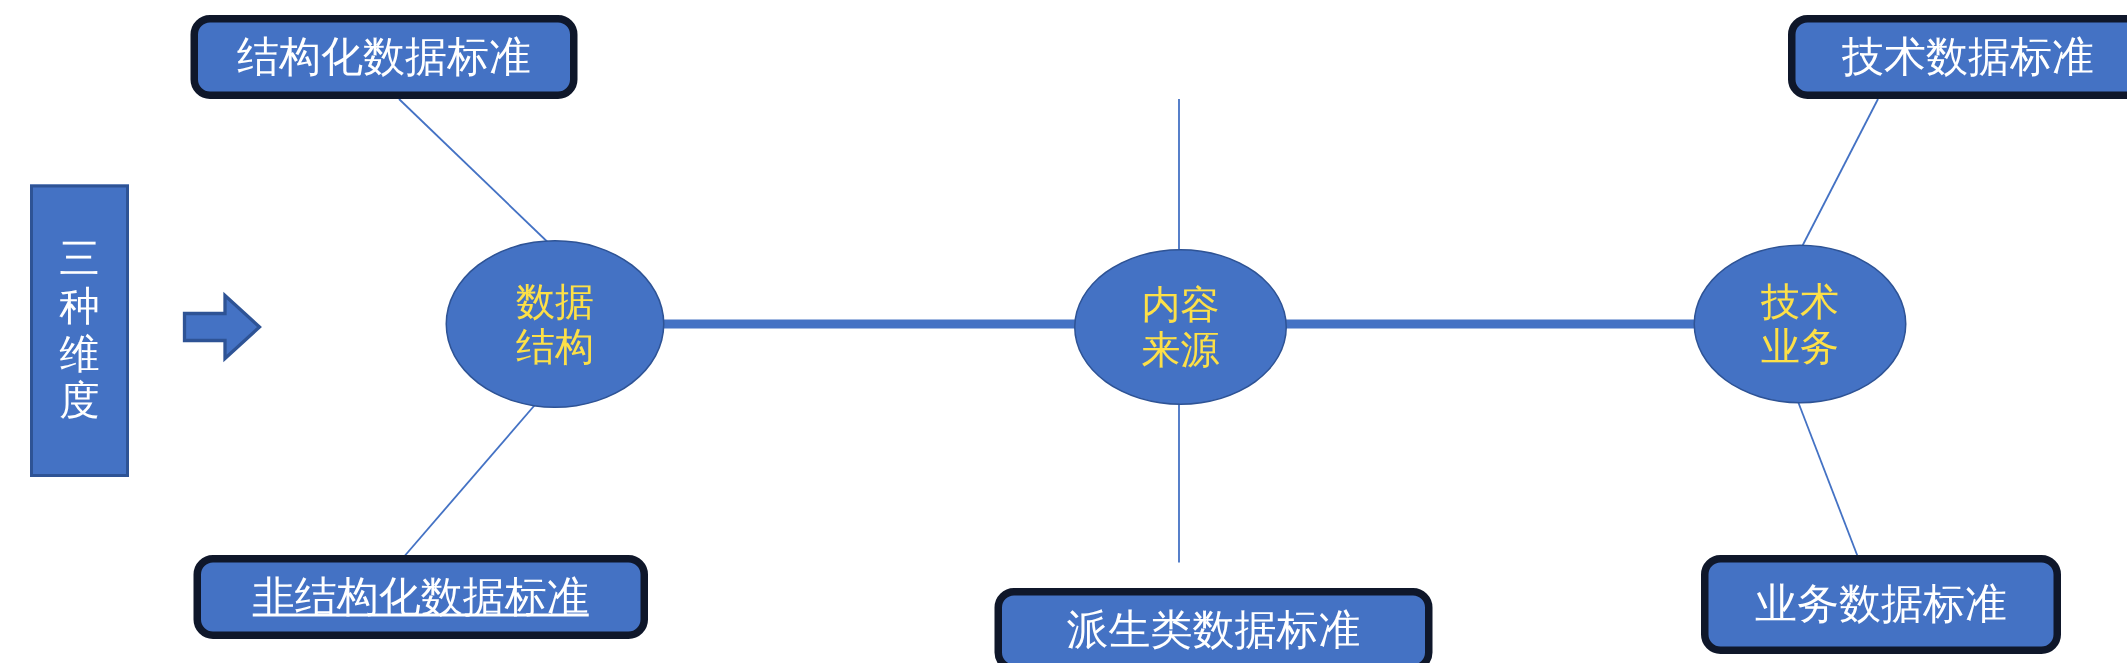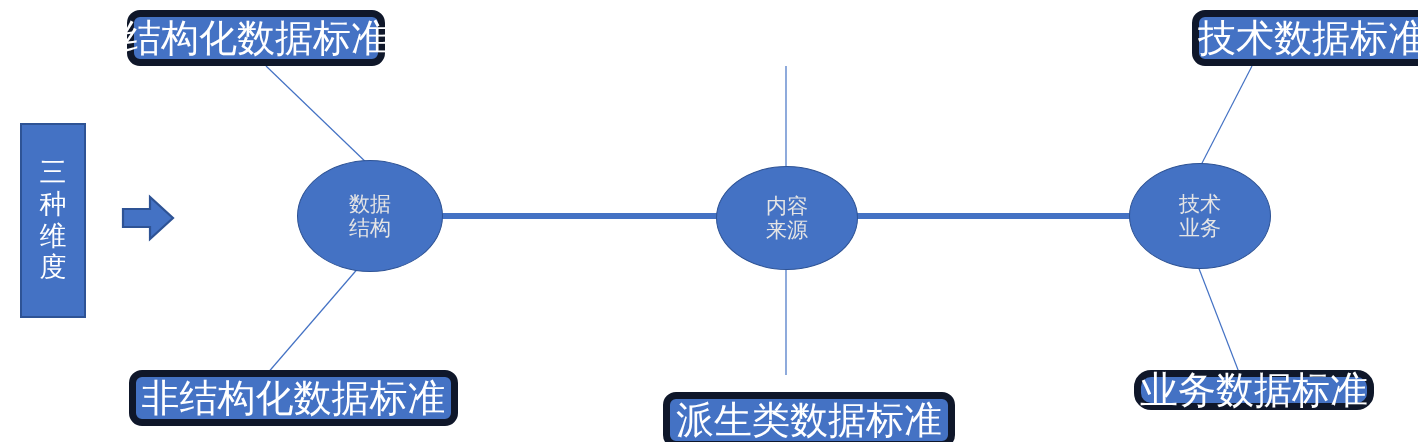--- a/index.html
+++ b/index.html
@@ -57,40 +57,40 @@
     left: 120px;
     top: 194px;
     width: 56px;
     height: 48px;
   }
 
   
   .leaf {
     position: absolute;
     background: #4472C4;
-    border: 7px solid #0f172a;
+    border: 5px solid #0f172a;
     border-radius: 13px;
     box-sizing: border-box;
     color: #ffffff;
-    font-size: 38px;
+    font-size: 28px;
     display: flex;
     align-items: center;
     justify-content: center;
     white-space: nowrap;
   }
 
   
   .hub {
     position: absolute;
     background: #4472C4;
     border: 1.5px solid #2E5395;
     border-radius: 50%;
     box-sizing: border-box;
-    color: #e5e5e5;
-    font-size: 21px;
+    color: #fde047;
+    font-size: 26px;
     line-height: 1.16;
     display: flex;
     flex-direction: column;
     align-items: center;
     justify-content: center;
     text-align: right;
     z-index: 3;
   }
   .hub span { display: block; }
 </style>
@@ -129,29 +129,29 @@
 
   <div class="leaf" style="left:127px; top:10px; width:258px; height:56px;">
     <span>结构化数据标准</span>
   </div>
 
 
   <div class="leaf" style="left:1192px; top:10px; width:240px; height:56px;">
     <span>技术数据标准</span>
   </div>
 
-  <div class="leaf" style="left:129px; top:370px; width:329px; height:56px;">
+  <div class="leaf" style="left:129px; top:370px; width:303px; height:56px;text-decoration:underline;">
     <span>非结构化数据标准</span>
   </div>
 
   <div class="leaf" style="left:663px; top:392px; width:292px; height:56px;">
     <span>派生类数据标准</span>
   </div>
 
-  <div class="leaf" style="left:1134px; top:370px; width:240px; height:40px;border-radius:17px;">
+  <div class="leaf" style="left:1134px; top:370px; width:240px; height:66px;">
     <span>业务数据标准</span>
   </div>
 
   <div class="hub" style="left:297px; top:160px; width:146px; height:112px;">
     <span>数据</span>
     <span>结构</span>
   </div>
 
   <div class="hub" style="left:1129px; top:163px; width:142px; height:106px;">
     <span>技术</span>

